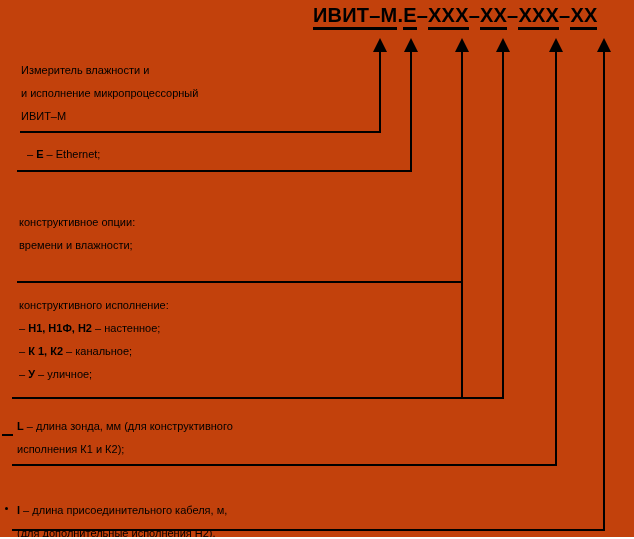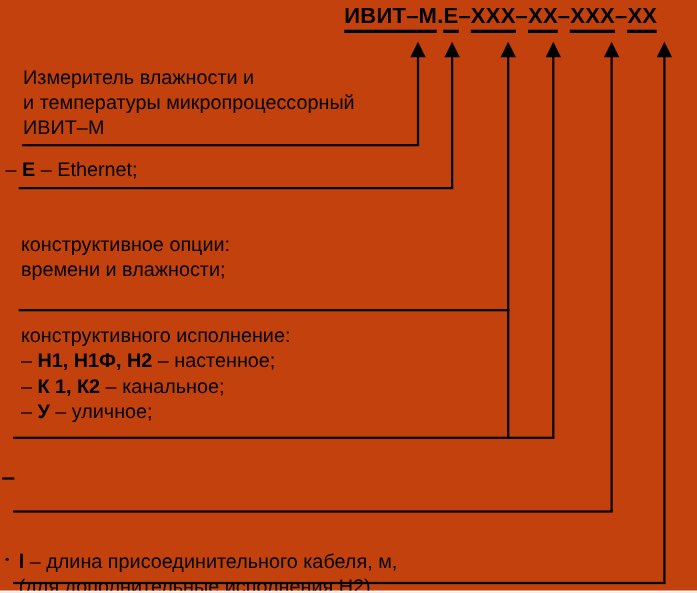--- a/index.html
+++ b/index.html
@@ -33,21 +33,21 @@
     border-bottom: 3px solid #000;
     padding-bottom: 1px;
   }
   #code-title .sep {
     display: inline-block;
   }
 
   
   .block {
     position: absolute;
-    font-size: 18px;
+    font-size: 11px;
     line-height: 23px;
     white-space: nowrap;
   }
   .block .ln { display: block; }
   .block b { font-weight: bold; }
 
   
   .hline {
     position: absolute;
     height: 0;
@@ -107,39 +107,43 @@
   <div class="hline" style="left:17px;  top:281px; width:446px;"></div>
   <div class="hline" style="left:12px;  top:397px; width:492px;"></div>
   <div class="hline" style="left:12px;  top:464px; width:545px;"></div>
   <div class="hline" style="left:12px;  top:529px; width:593px;"></div>
 
   <div class="tick" style="left:2px; top:434px; width:11px;"></div>
   <div class="dot" style="left:5px; top:507px;"></div>
 
   <div class="block" style="left:21px; top:59px;">
     <span class="ln">Измеритель влажности и</span>
-    <span class="ln">и температуры микропроцессорный</span>
+    <span class="ln">и исполнение микропроцессорный</span>
     <span class="ln">ИВИТ–М</span>
   </div>
 
-  <div class="block" style="left:5px; top:143px;">
+  <div class="block" style="left:27px; top:143px;">
     <span class="ln">– <b>Е</b> – Ethernet;</span>
   </div>
 
   <div class="block" style="left:19px; top:211px;">
     <span class="ln">конструктивное опции:</span>
     <span class="ln">времени и влажности;</span>
   </div>
 
   <div class="block" style="left:19px; top:294px;">
     <span class="ln">конструктивного исполнение:</span>
     <span class="ln">– <b>Н1, Н1Ф, Н2</b> – настенное;</span>
     <span class="ln">– <b>К 1, К2</b> – канальное;</span>
     <span class="ln">– <b>У</b> – уличное;</span>
   </div>
 
+  <div class="block" style="left:17px; top:415px;">
+    <span class="ln"><b>L</b> – длина зонда, мм (для конструктивного</span>
+    <span class="ln">исполнения К1 и К2);</span>
+  </div>
 
   <div class="block" style="left:17px; top:499px;">
     <span class="ln"><b>l</b> – длина присоединительного кабеля, м,</span>
     <span class="ln">(для дополнительные исполнения Н2).</span>
   </div>
 
 </div>
 
 </body></html>

